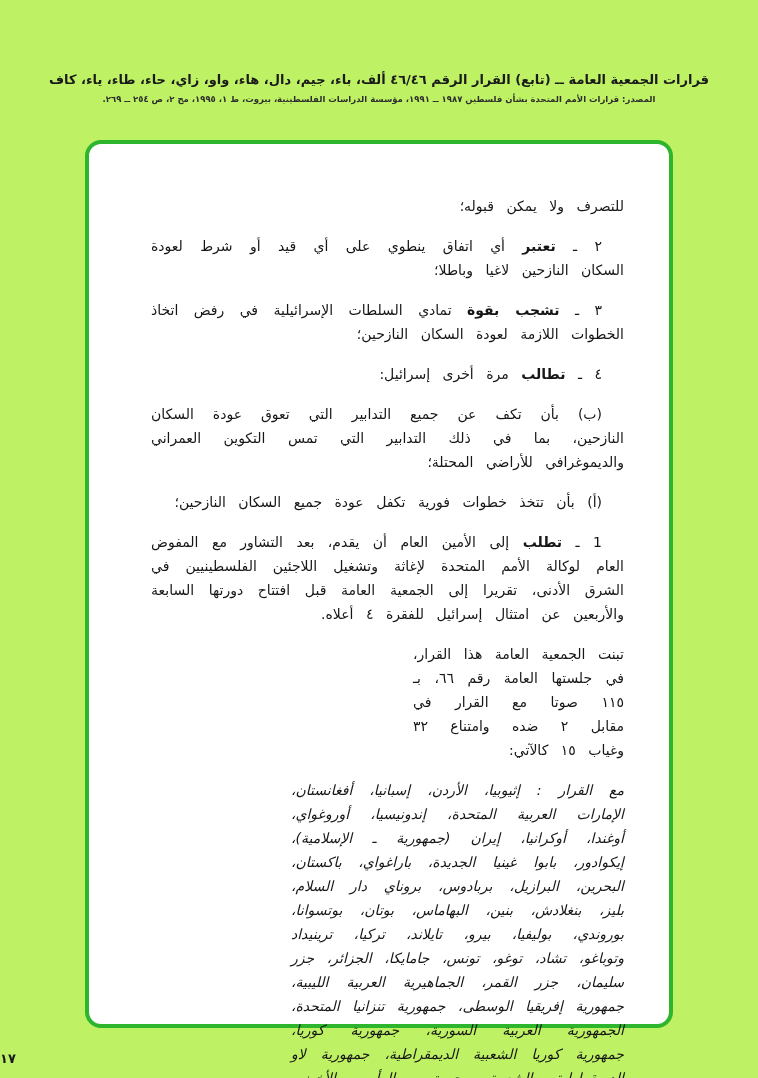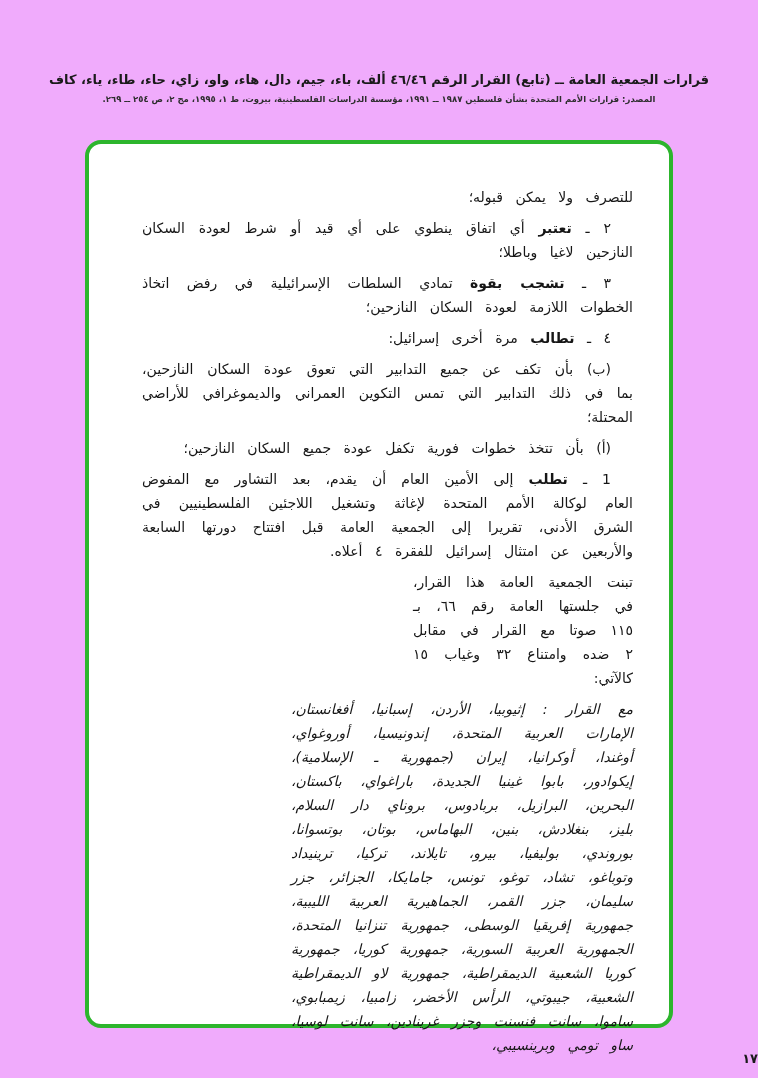--- a/index.html
+++ b/index.html
@@ -5,21 +5,21 @@
   * { box-sizing: border-box; }
   html, body { margin: 0; padding: 0; }
   body {
     width: 758px; height: 1078px;
     background: #ffffff;
     font-family: "DejaVu Sans", sans-serif;
   }
   .page {
     position: relative;
     width: 758px; height: 1078px;
-    background: #f0abfc;
+    background: #bef264;
     overflow: hidden;
   }
   .header {
     position: absolute;
     top: 72px; left: 28px; right: 28px;
     direction: rtl;
     text-align: center;
     color: #1a1a1a;
   }
   .title {
@@ -43,29 +43,29 @@
   .text-col {
     position: absolute;
     top: 34px; right: 29px; left: 46px;
     direction: rtl;
     text-align: justify;
     font-size: 14px;
     line-height: 24px;
     color: #161616;
     word-spacing: 8px;
   }
-  .para { margin: 7px; }
+  .para { margin: 16px; }
   .indent { text-indent: 22px; }
   .vote { margin-left: 278px; }
   .list { margin-left: 156px; font-style: italic; }
   .op { font-weight: bold; }
   .footer {
     position: absolute;
     left: 0; right: 0; bottom: 12px;
-    text-align: right;
+    text-align: left;
     font-size: 13px;
     font-weight: bold;
     color: #1a1a1a;
   }
 </style>
 </head>
 <body>
 
 <div class="page">
 

